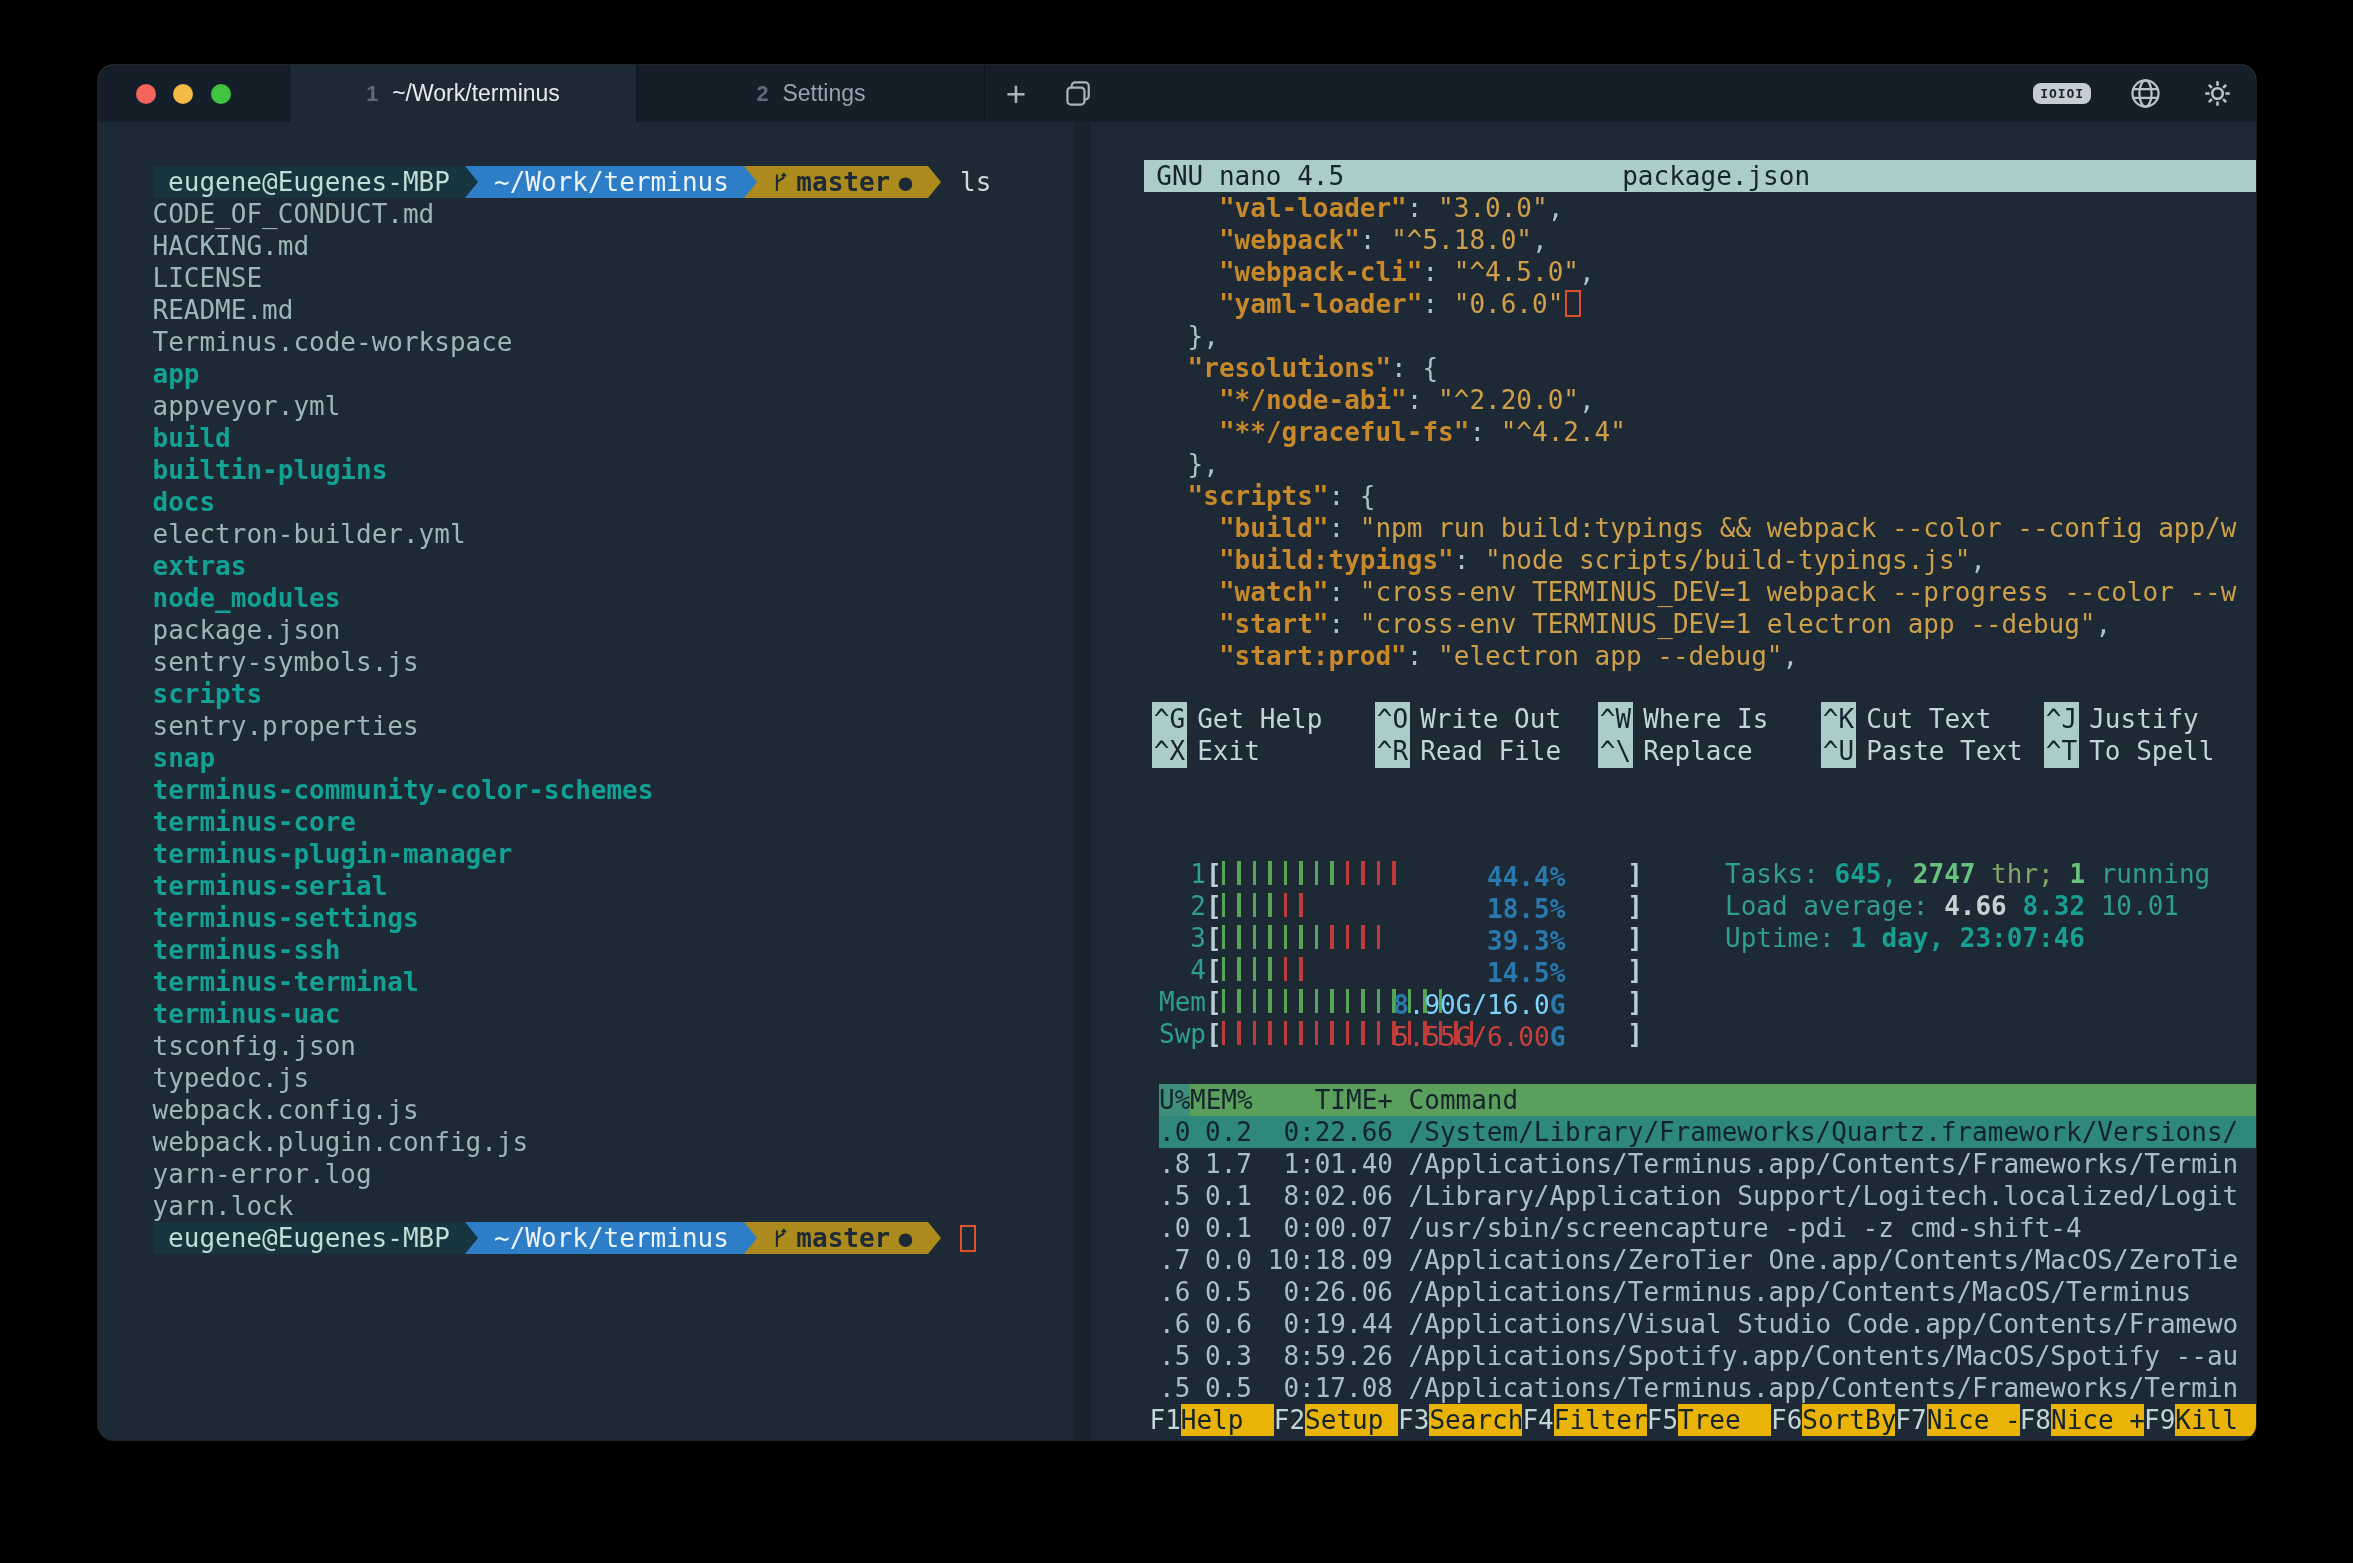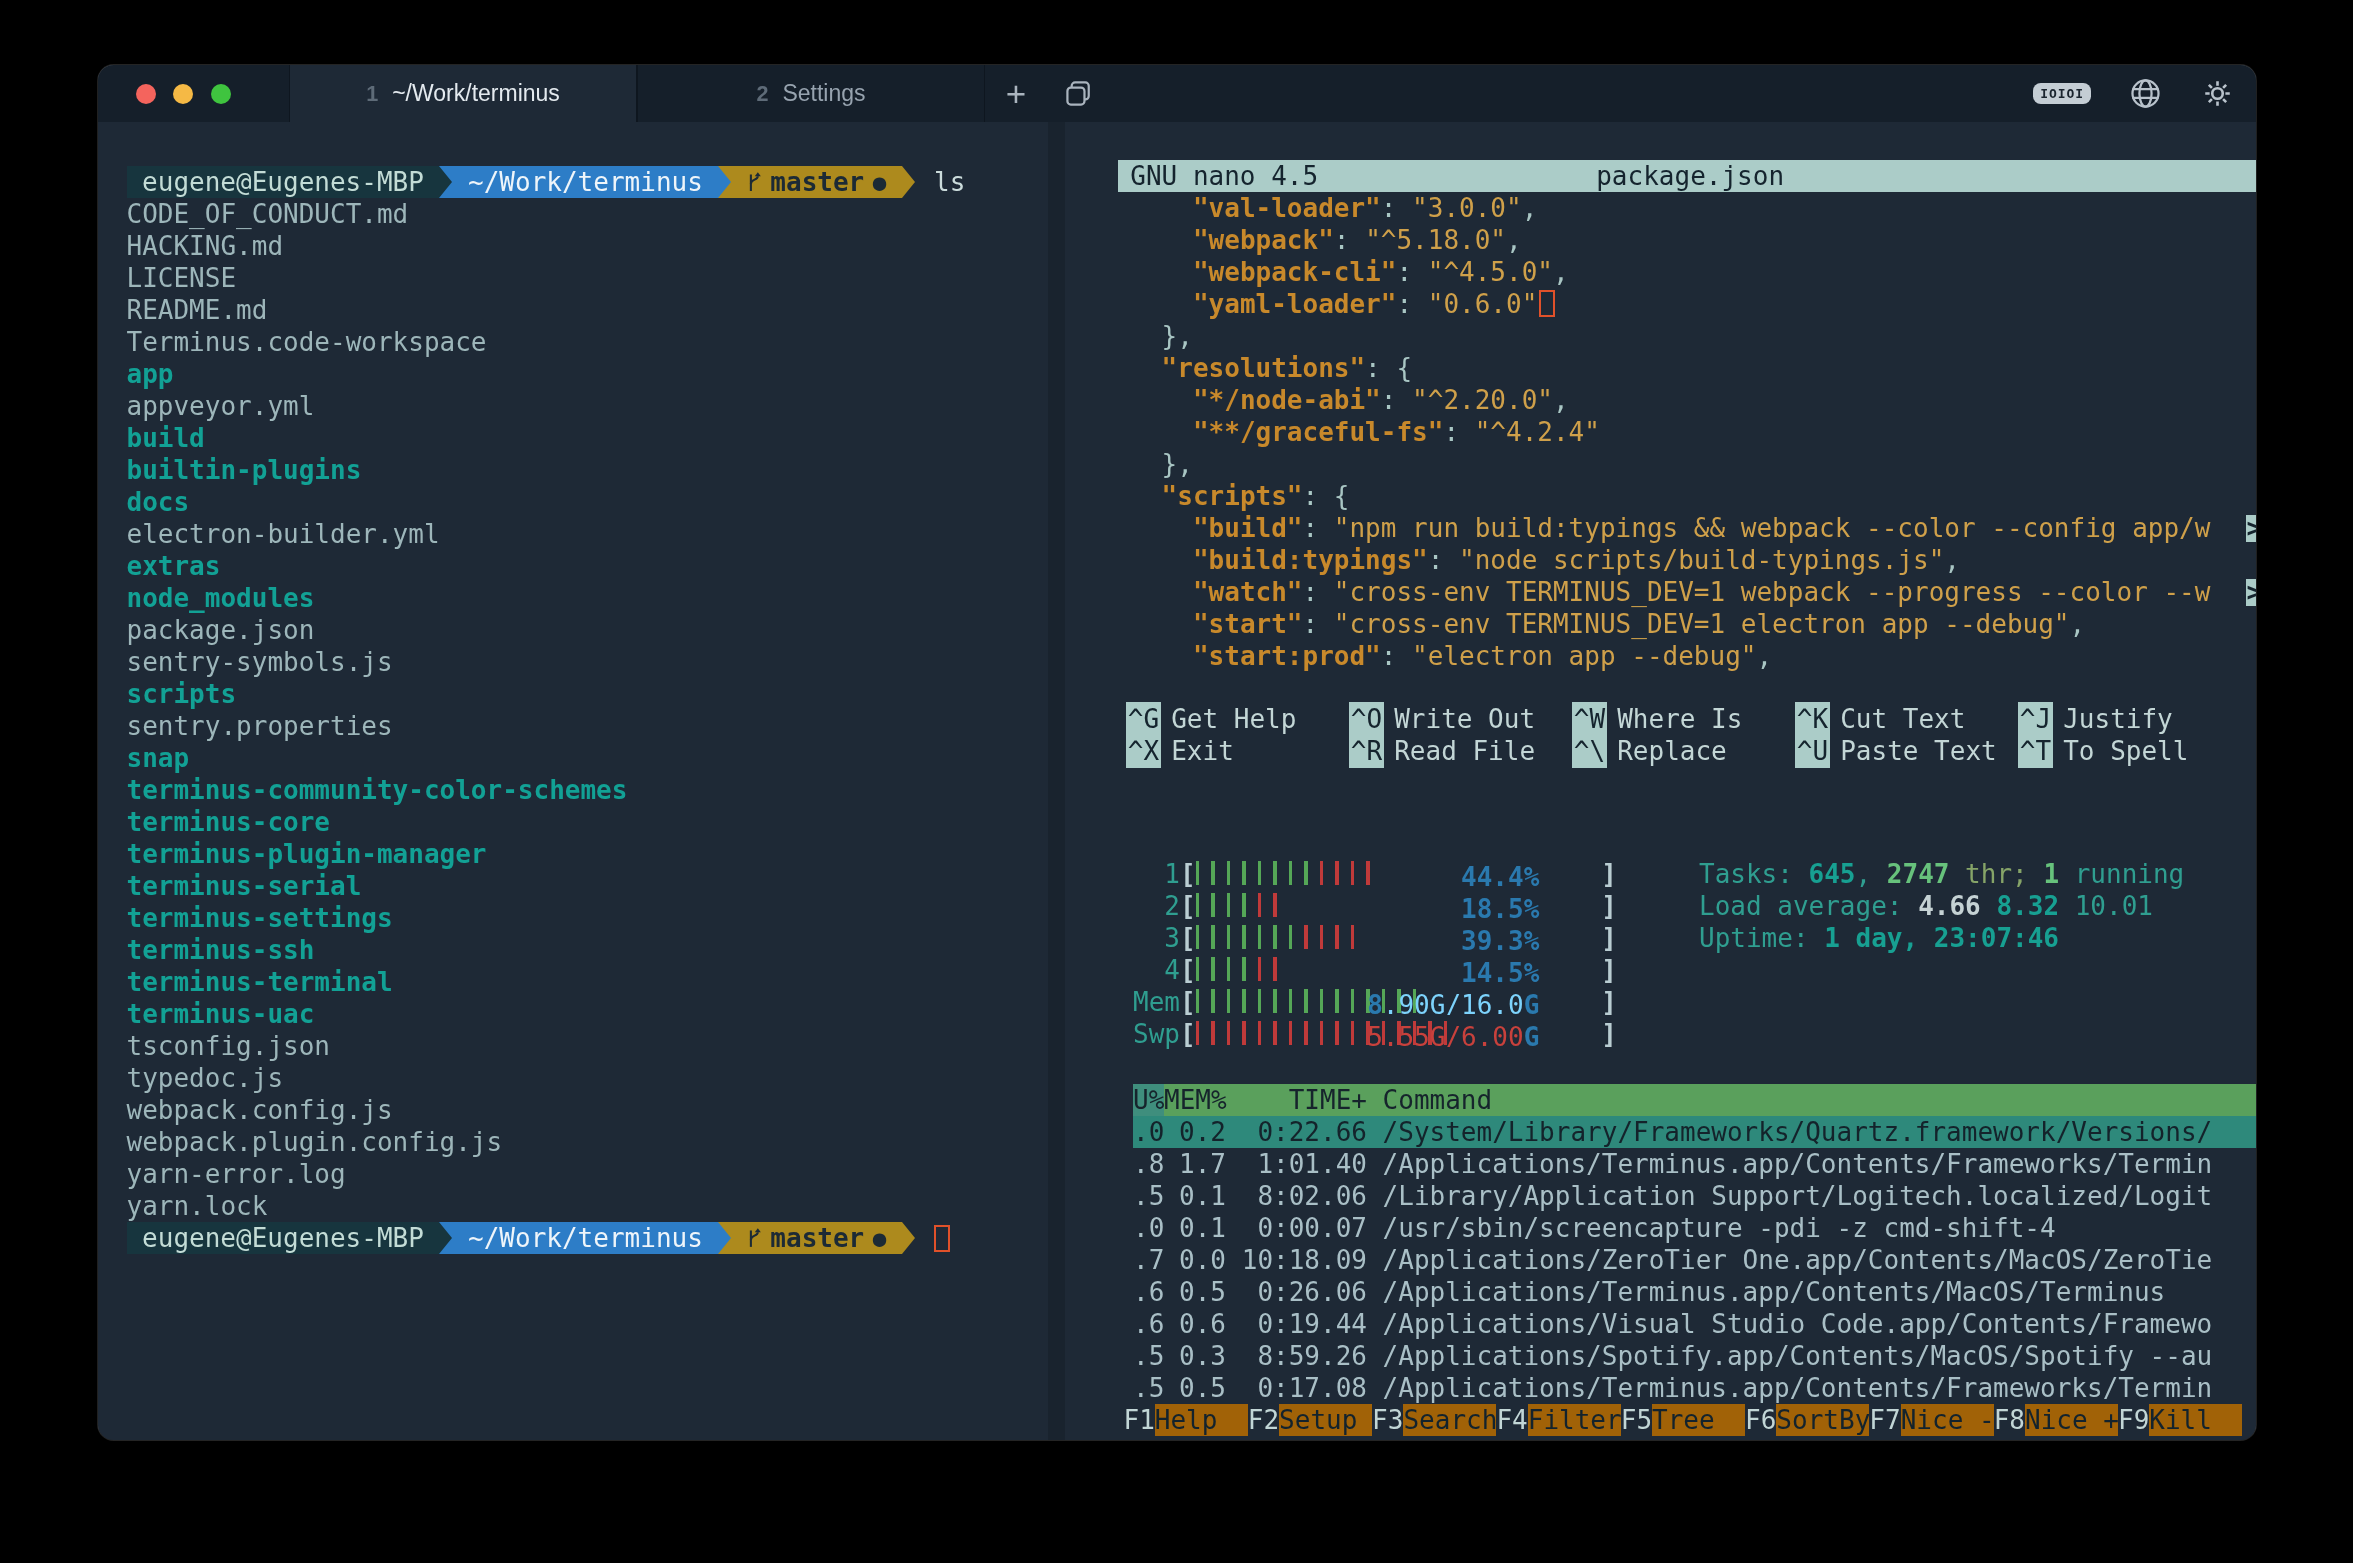--- a/index.html
+++ b/index.html
@@ -14,21 +14,21 @@
   .tab{width:346px;display:flex;align-items:center;justify-content:center;gap:14px;
        font-size:23px;color:#97a3af;border-right:0.9px solid #0e161f;border-left:0.9px solid #0e161f;}
   .tab .tnum{font-weight:bold;color:#5e6b78;font-size:21.6px;}
   .tab.active{background:#1e2936;color:#e4eaef;}
   .tabbtn{width:62px;display:flex;align-items:center;justify-content:center;color:#aab4be;font-size:35px;}
   .righticons{position:absolute;right:21px;top:0;height:57px;display:flex;align-items:center;gap:38px;}
   .badge-ioioi{background:#c4cdd4;color:#1a242e;font-family:"DejaVu Sans Mono",monospace;
      font-size:13px;font-weight:bold;padding:2.6px 7px;border-radius:7.8px;letter-spacing:0.9px;}
   .svgicon{display:block;}
   
-  .content{display:flex;height:1318px;}
+  .content{display:flex;height:1318px;padding-left:26px;}
   .pane-left{width:950px;flex:0 0 auto;padding:44px 0 0 28.5px;box-sizing:border-box;}
   .divider{width:17.3px;flex:0 0 auto;background:#19232e;}
   .pane-right{flex:1;padding:38px 9.5px 0 53px;box-sizing:border-box;position:relative;}
   .mono{font-family:"DejaVu Sans Mono",monospace;font-size:26px;line-height:32px;}
   .term-line{white-space:pre;height:32px;color:#9db6ba;}
   .fname{color:#9db6ba;}
   .fdir{color:#12a195;font-weight:bold;}
   
   .prompt{display:flex;align-items:stretch;height:32px;margin-bottom:0;}
   .seg{display:flex;align-items:center;padding:0 15.6px;font-family:"DejaVu Sans Mono",monospace;font-size:26px;}
@@ -85,21 +85,21 @@
   .prow.selected{background:#2e897b;color:#14232b;}
   .pc-cpu{width:31px;flex:0 0 auto;}
   .prow.header .pc-cpu{background:#3f8e7d;}
   .pc-mem{width:62px;text-align:right;flex:0 0 auto;}
   .pc-time{width:141px;text-align:right;flex:0 0 auto;}
   .pc-cmd{padding-left:15.6px;flex:1;overflow:hidden;}
   
   .fbar{display:flex;margin-left:5.2px;margin-top:0;height:32px;}
   .fk-item{display:flex;flex:0 0 auto;}
   .fk-key{color:#c2d6d6;white-space:pre;}
-  .fk-label{background:#a16207;color:#13232d;width:93px;white-space:pre;overflow:hidden;}
+  .fk-label{background:#eab308;color:#13232d;width:93px;white-space:pre;overflow:hidden;}
 </style>
 </head>
 <body>
 
 <div class="stage">
   <div class="window">
 
     <div class="tabbar">
       <div class="lights">
         <div class="light" style="background:#f4645d"></div>

